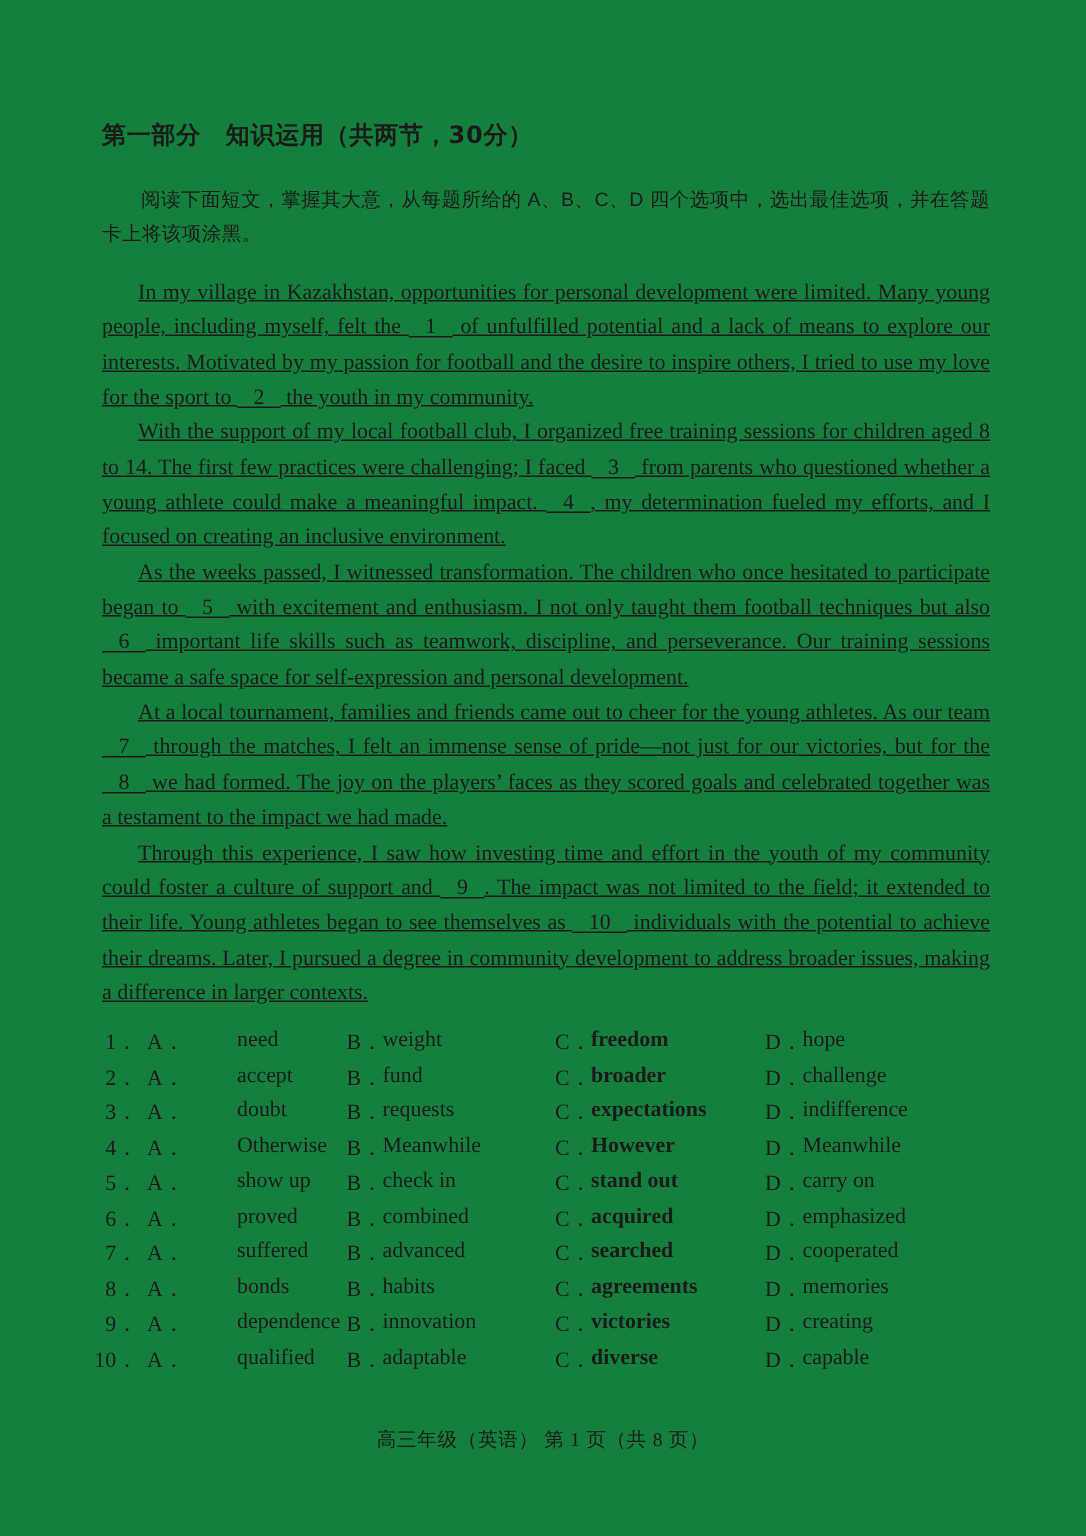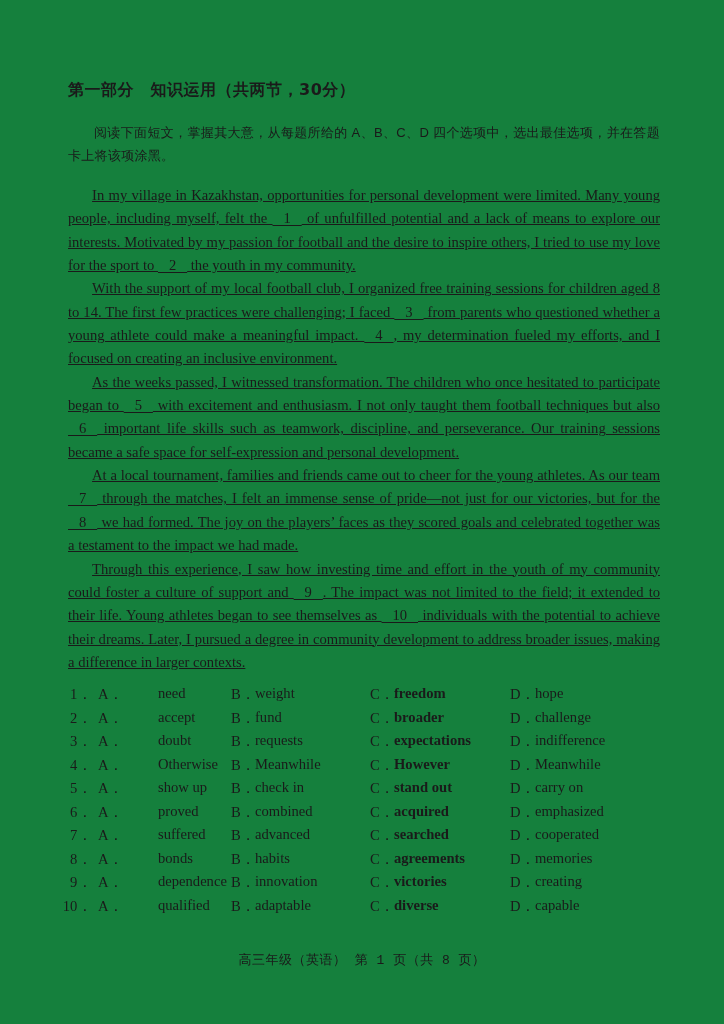--- a/index.html
+++ b/index.html
@@ -35,21 +35,21 @@
   }
   .opt-row { position: relative; height: 23.5px; }
   .opt-row span { position: absolute; top: 0; white-space: nowrap; }
   .num { width: 30px; text-align: right; left: 0; }
   .la { left: 36px; } .ta { left: 60px; margin-left: 36px; }
   .lb { left: 169px; } .tb { left: 193px; }
   .lc { left: 308px; } .tc { left: 332px; font-weight: bold; }
   .ld { left: 448px; } .td { left: 473px; text-align: center; }
   .footer {
     position: absolute; left: 0; width: 724px; top: 951px; text-align: center;
-    font-family: Liberation Mono, monospace; font-size: 13px; letter-spacing: 0.5px;
+    font-family: Liberation Serif, serif; font-size: 13px; letter-spacing: 0.5px;
   }
 </style>
 </head>
 <body>
 
 <div class="page">
   <div class="title">第一部分　知识运用（共两节，30分）</div>
   <div class="instructions">阅读下面短文，掌握其大意，从每题所给的 A、B、C、D 四个选项中，选出最佳选项，并在答题卡上将该项涂黑。</div>
 
   <div class="passage" id="passage">

